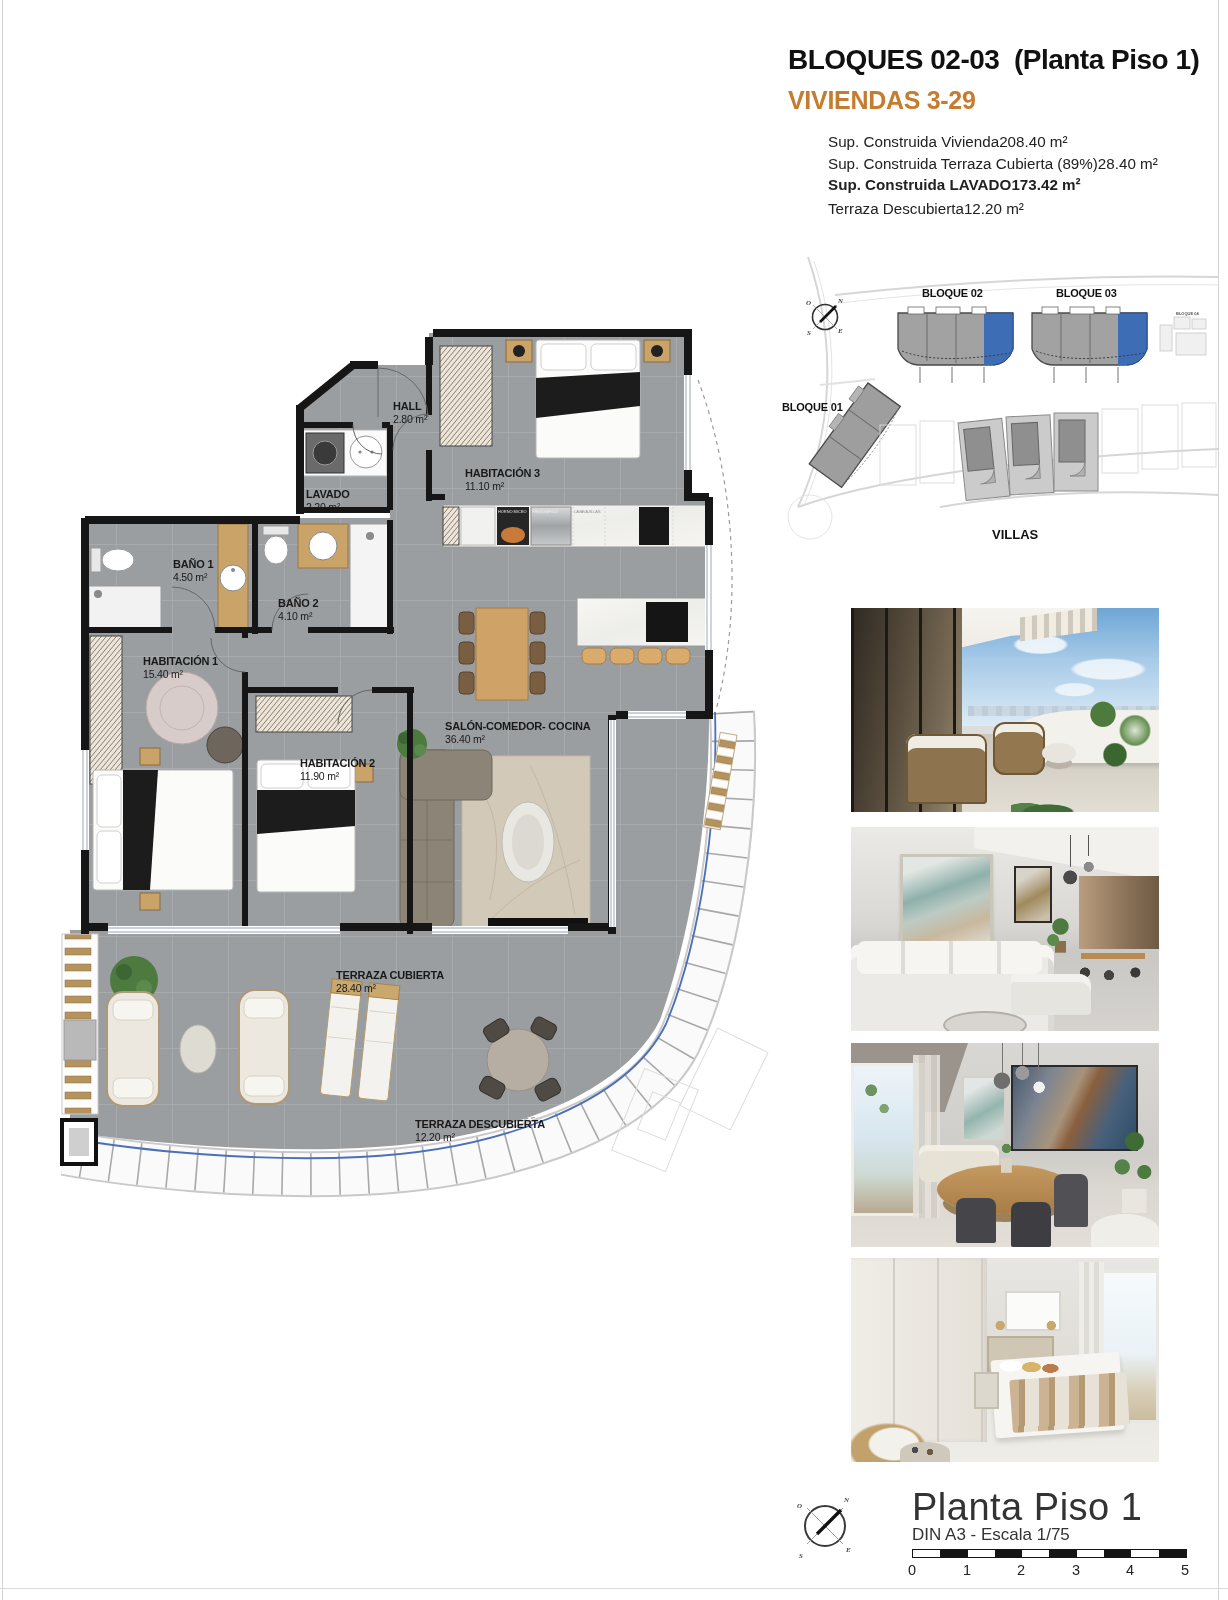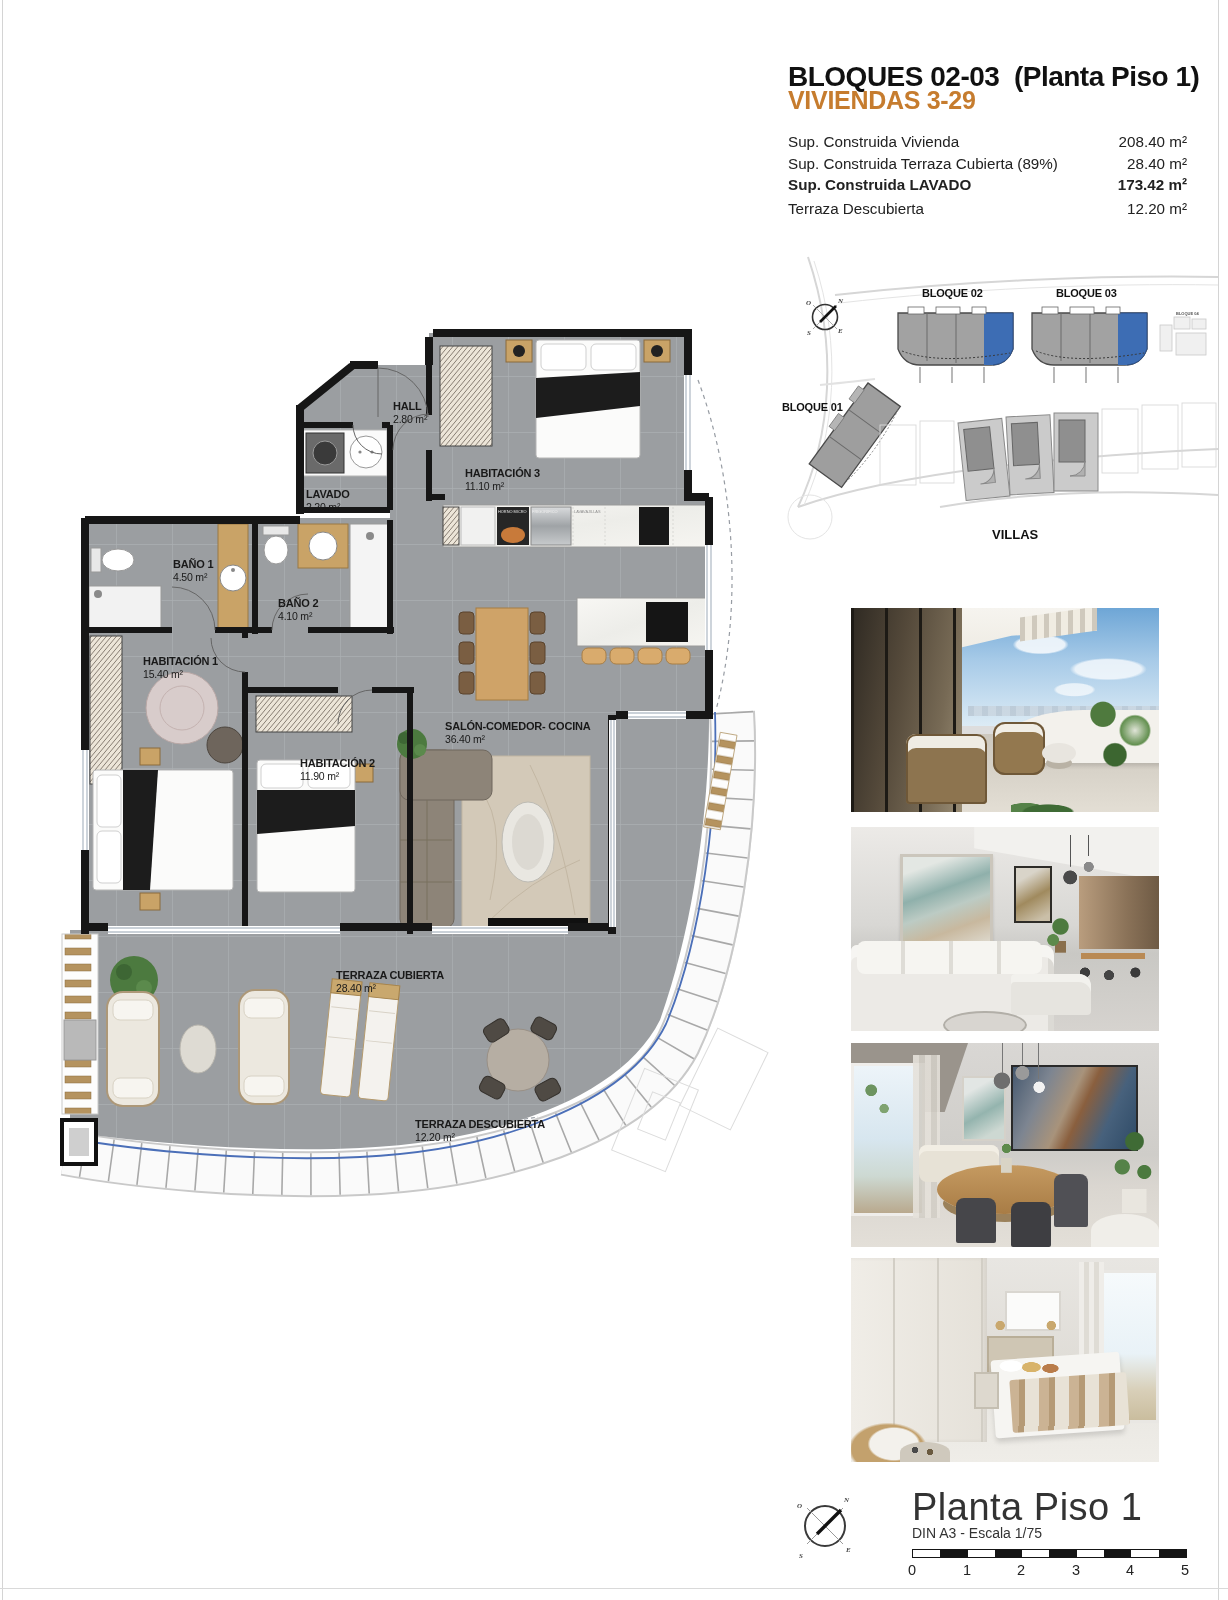--- a/index.html
+++ b/index.html
@@ -4,29 +4,29 @@
 <style>
   html,body{margin:0;padding:0;background:#ffffff;}
   body{width:1228px;height:1600px;position:relative;overflow:hidden;
        font-family:"Liberation Sans",sans-serif;color:#1a1a1a;}
   .abs{position:absolute;}
   
   .frame-l{left:2px;top:0;width:1px;height:1600px;background:#d4d4d4;}
   .frame-r{left:1218px;top:0;width:1px;height:1600px;background:#d4d4d4;}
   .frame-b{left:0;top:1588px;width:1228px;height:1px;background:#d9d9d9;}
   
-  .hd-title{left:788px;top:44px;font-size:28px;font-weight:700;letter-spacing:-.5px;white-space:pre;color:#111;margin-top:17px;}
+  .hd-title{left:788px;top:44px;font-size:28px;font-weight:700;letter-spacing:-.5px;white-space:pre;color:#111;}
   .hd-sub{left:788px;top:86px;font-size:25px;font-weight:700;color:#c67c2e;letter-spacing:-.3px;}
   .hd-table{left:788px;top:133px;width:399px;font-size:15.2px;color:#222;}
-  .hd-row{display:flex;justify-content:space-between;margin-bottom:4.5px;}
+  .hd-row{display:flex;justify-content:flex-start;margin-bottom:4.5px;margin-left:40px;}
   .hd-row.bold{font-weight:700;}
   .hd-row.gap{margin-top:7px;}
   
   .ft-title{left:912px;top:1486px;font-size:38px;font-weight:500;color:#333;letter-spacing:.5px;}
-  .ft-note{left:912px;top:1525px;font-size:14px;color:#333;}
+  .ft-note{left:912px;top:1525px;font-size:17px;color:#333;}
   .ft-bar{left:912px;top:1549px;width:273px;height:7px;border:1.5px solid #151515;
           background:repeating-linear-gradient(90deg,#ffffff 0 27.3px,#151515 27.3px 54.6px);}
   .ft-tick{top:1562px;width:22px;text-align:center;font-size:14.5px;color:#222;}
   
   .photo{left:851px;width:308px;height:204px;overflow:hidden;background:#ddd;}
   .photo .abs{position:absolute;}
   
   .rn{font:700 11px "Liberation Sans",sans-serif;fill:#191919;letter-spacing:-.2px;}
   .ra{font:400 10.5px "Liberation Sans",sans-serif;fill:#191919;letter-spacing:-.2px;}
   .ap{font:400 3.9px "Liberation Sans",sans-serif;}

